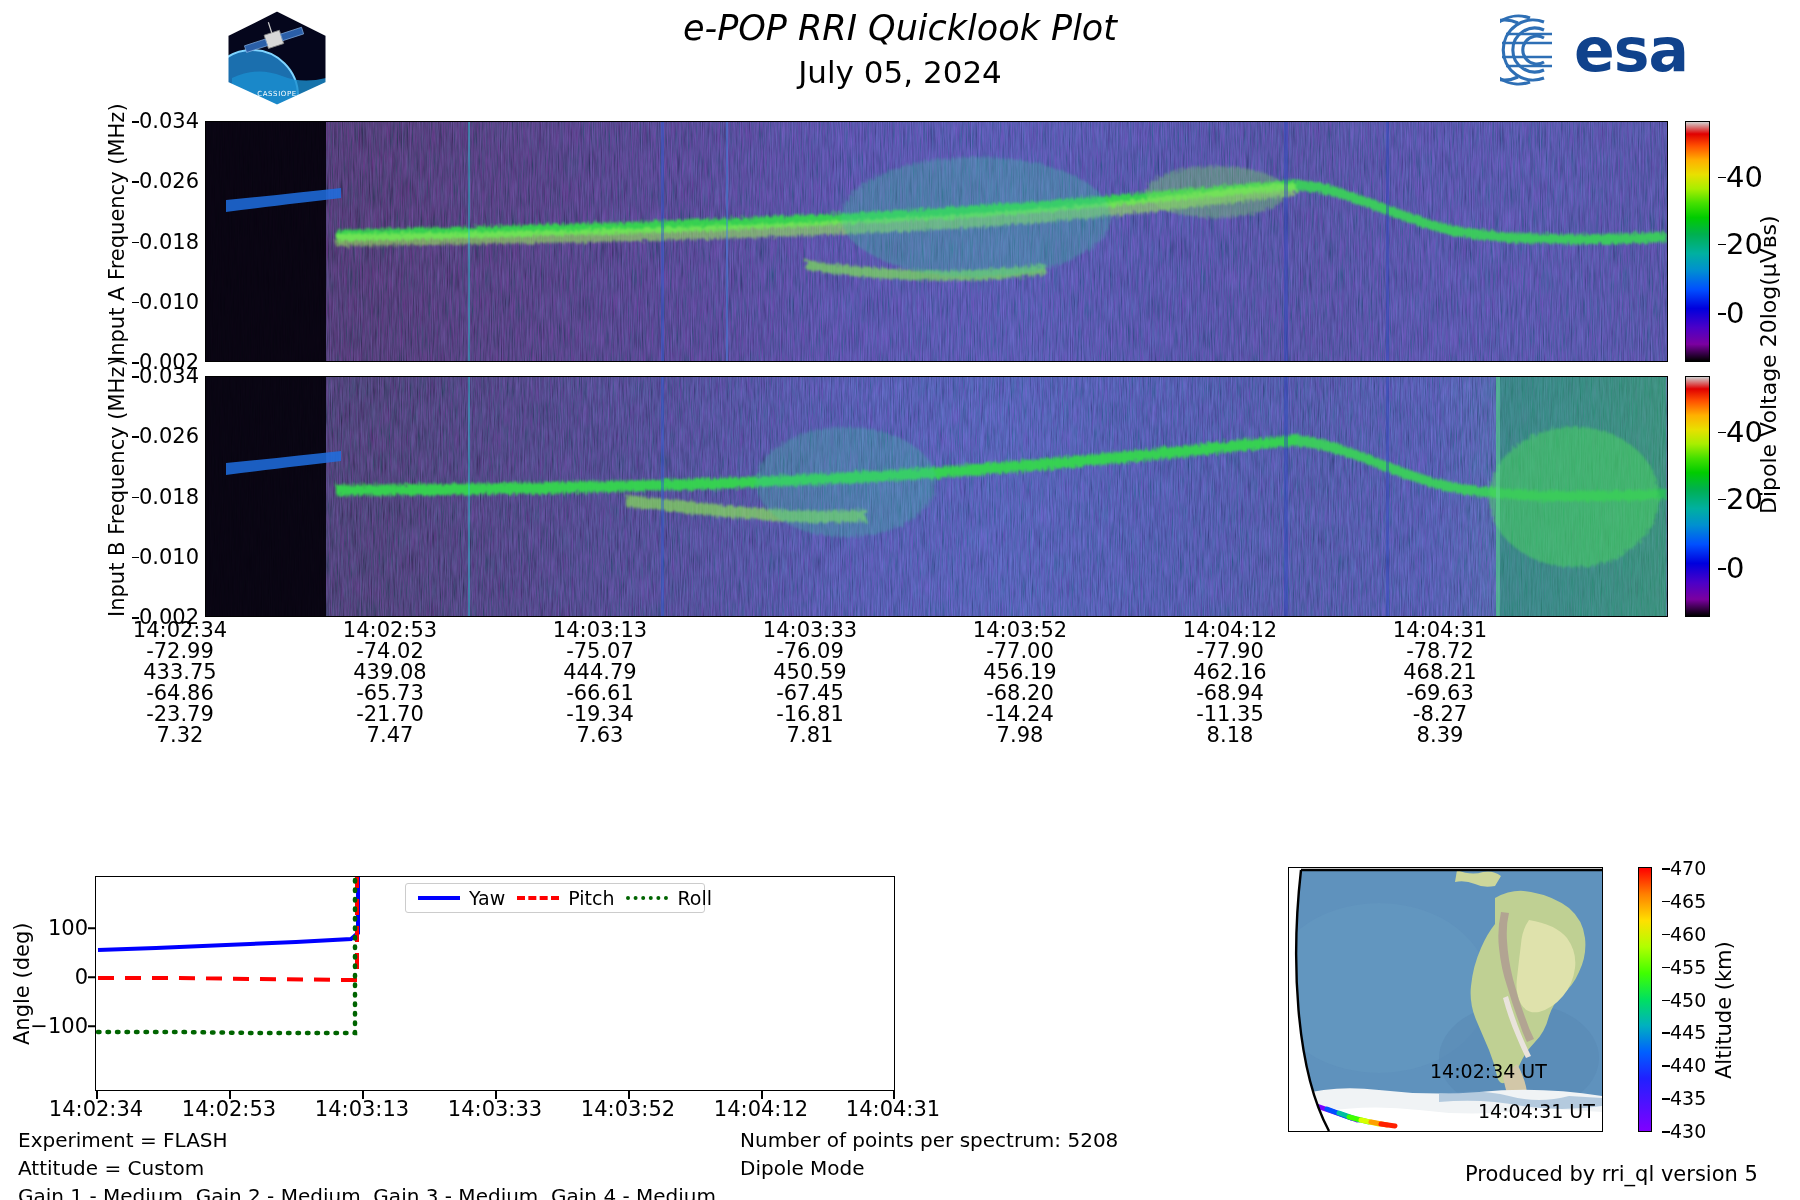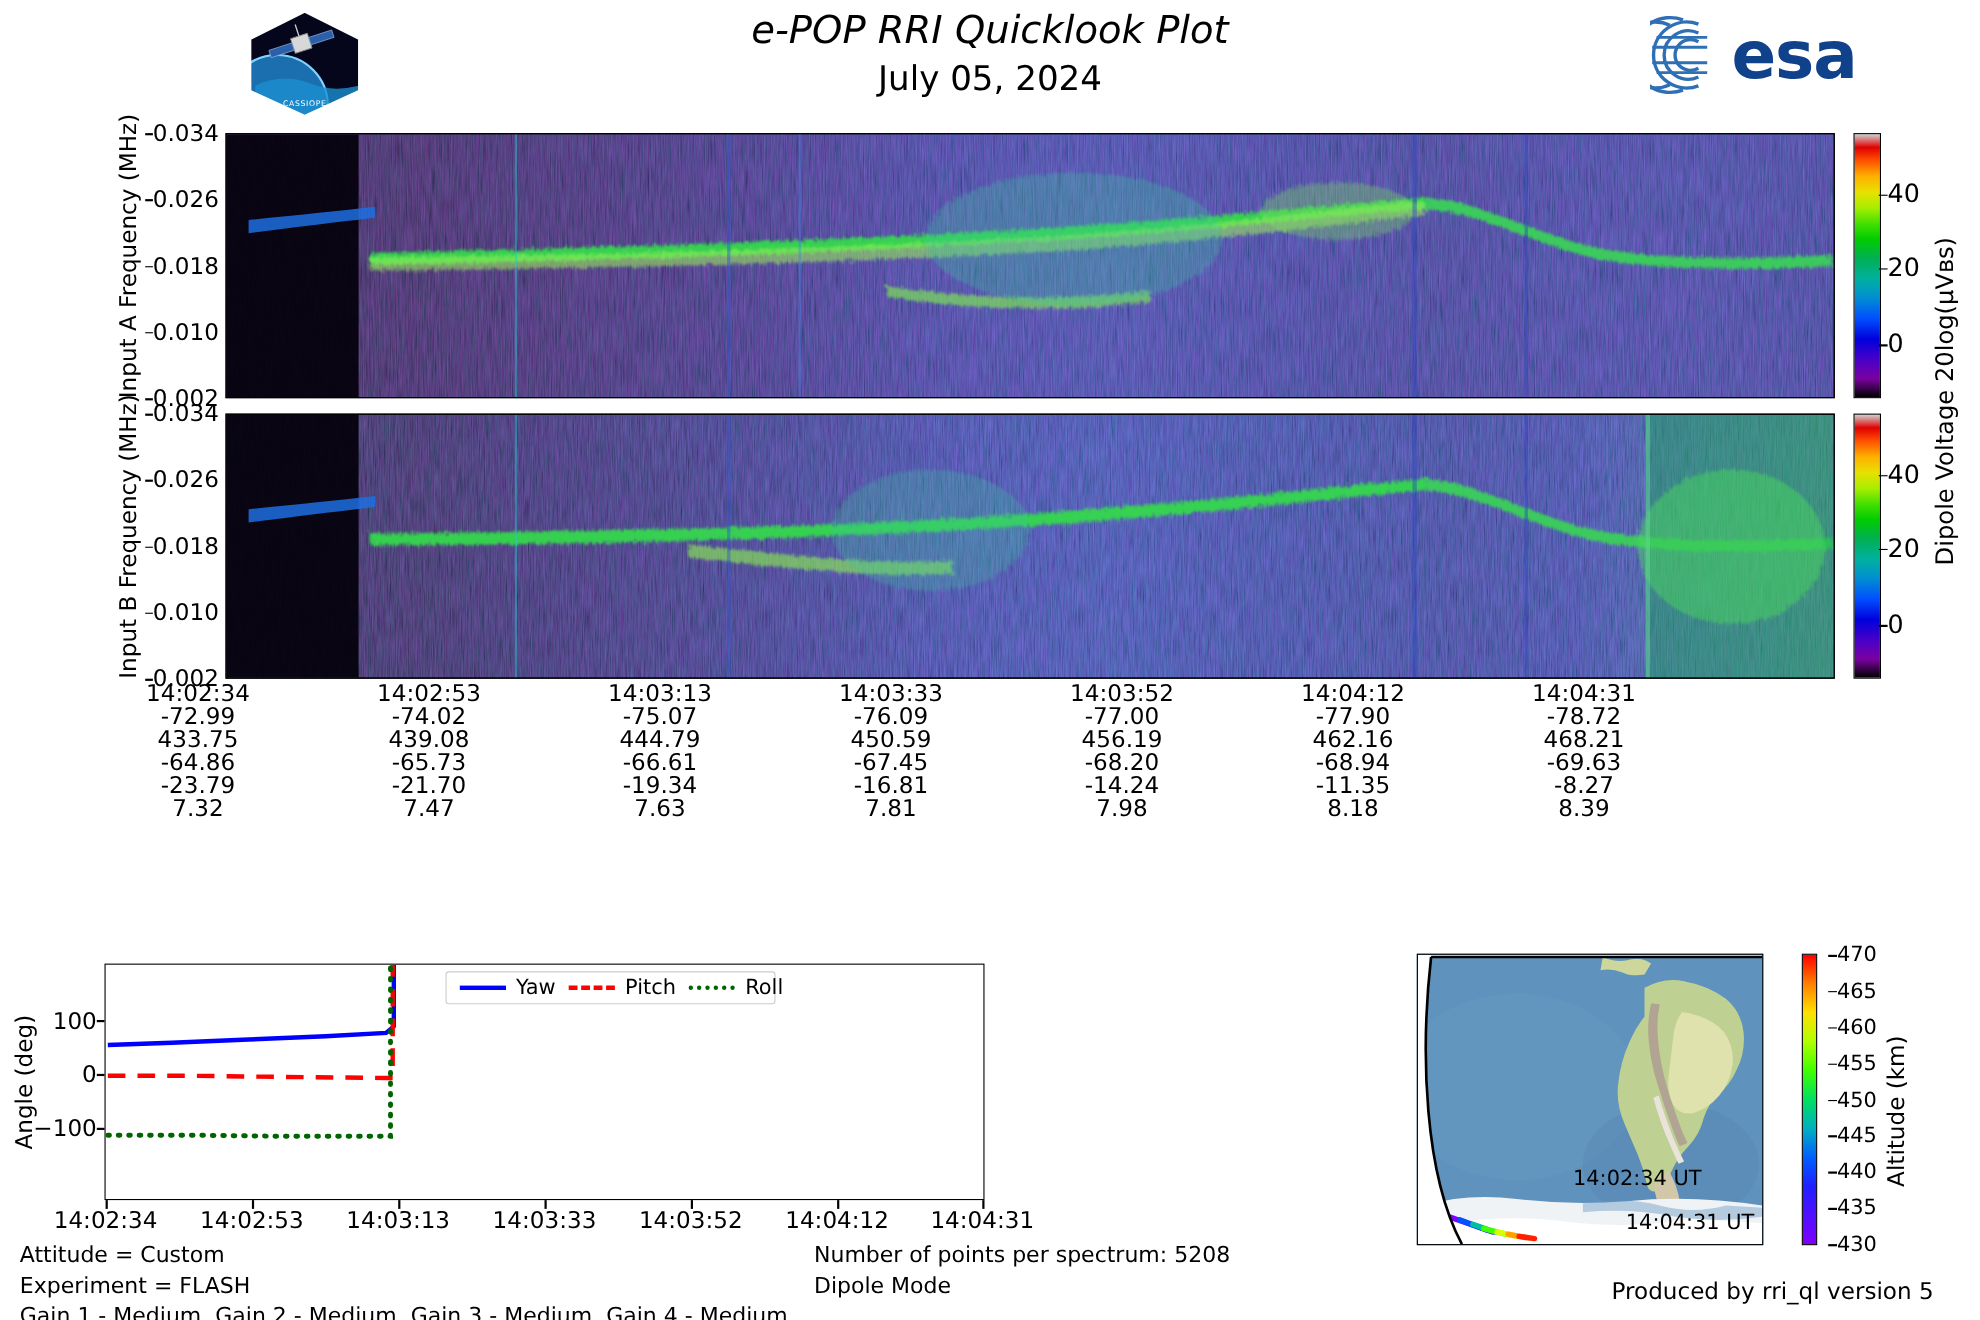--- a/index.html
+++ b/index.html
@@ -47,21 +47,21 @@
           #00cc00 60%,
           #44e000 66%,
           #a8ee00 72%,
           #e8e000 78%,
           #ffb000 84%,
           #ff5000 90%,
           #e00000 95%,
           #d0d0d0 100%);}
   #cbarA{left:1685px;top:121px;height:241px;}
   #cbarB{left:1685px;top:376px;height:241px;}
-  .cbtick{position:absolute;left:30px;font-size:23px;white-space:nowrap;
+  .cbtick{position:absolute;left:40px;font-size:29px;white-space:nowrap;
           transform:translateY(-50%);}
   .cbtickmark{position:absolute;left:-8px;top:50%;width:8px;height:1.5px;background:#000;}
   #cbar-label{left:1756px;top:200px;height:330px;width:28px;
               writing-mode:vertical-rl;transform:rotate(180deg);
               font-size:22px;text-align:center;white-space:nowrap;}
 
   
   #ephem{left:0;top:620px;width:1497px;}
   .erow{height:21px;line-height:21px;position:relative;font-size:21px;}
   .elab{position:absolute;right:1715px;width:300px;text-align:right;white-space:nowrap;}
@@ -439,22 +439,22 @@
 
 <div class="att-xtick" style="left:96px;">14:02:34</div>
 <div class="att-xtick" style="left:229px;">14:02:53</div>
 <div class="att-xtick" style="left:362px;">14:03:13</div>
 <div class="att-xtick" style="left:495px;">14:03:33</div>
 <div class="att-xtick" style="left:628px;">14:03:52</div>
 <div class="att-xtick" style="left:761px;">14:04:12</div>
 <div class="att-xtick" style="left:893px;">14:04:31</div>
 
 <div class="abs" id="meta-left">
+  <div class="btxt">Experiment = FLASH</div>
   <div class="btxt">Attitude = Custom</div>
-  <div class="btxt">Experiment = FLASH</div>
   <div class="btxt">Gain 1 - Medium, Gain 2 - Medium, Gain 3 - Medium, Gain 4 - Medium</div>
 
 </div>
 
 <div class="abs" id="meta-mid">
   <div class="btxt">Number of points per spectrum: 5208</div>
   <div class="btxt">Dipole Mode</div>
 </div>
 
 <div class="abs" id="produced">Produced by rri_ql version 5</div>

